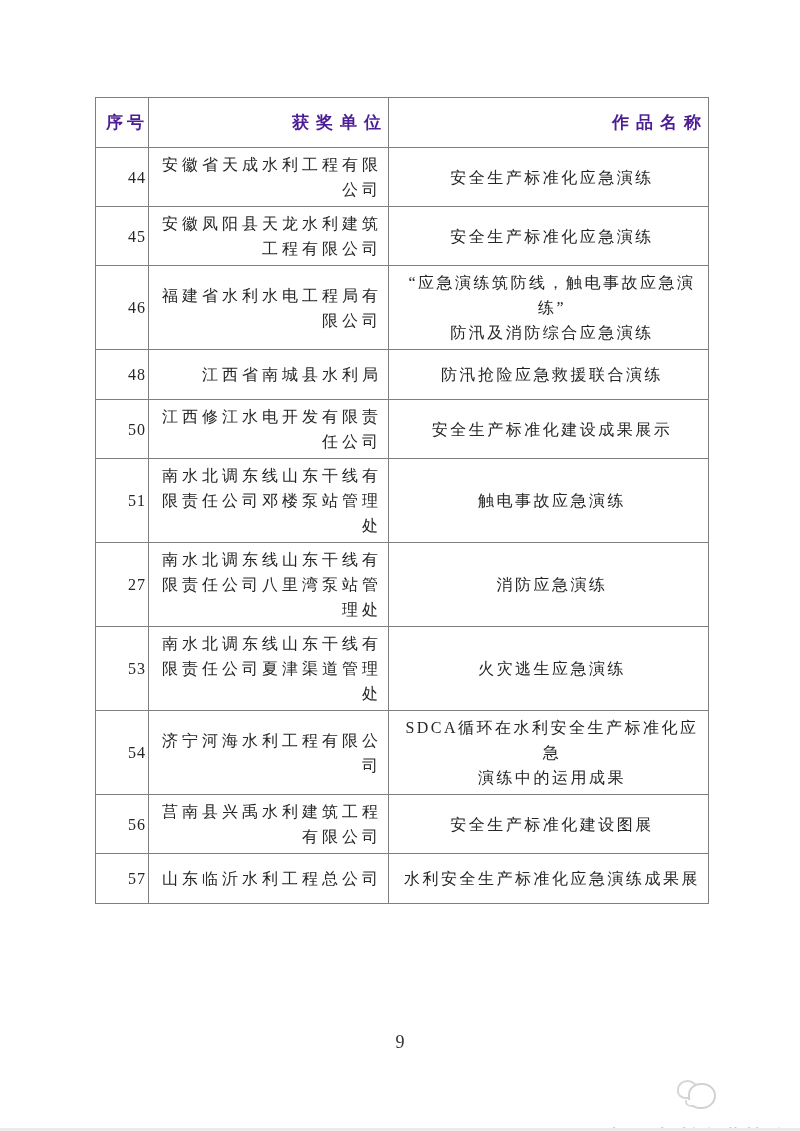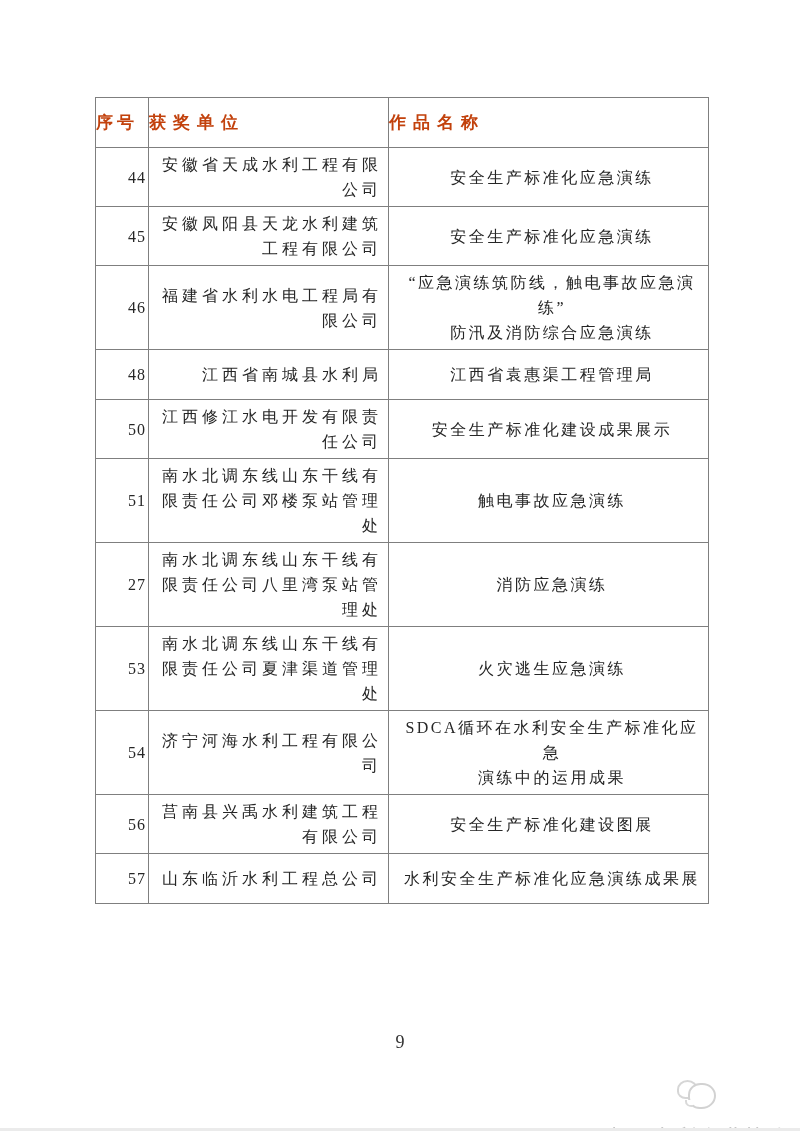--- a/index.html
+++ b/index.html
@@ -31,23 +31,23 @@
   table.awards th,
   table.awards td {
     border: 1px solid #7f7f7f;
     vertical-align: middle;
     box-sizing: border-box;
   }
   table.awards th {
     height: 50px;
     font-size: 17px;
     font-weight: bold;
-    text-align: left;
+    text-align: right;
     letter-spacing: 7px;
-    color: #c2410c;
+    color: #4c1d95;
     padding: 0;
   }
   table.awards th.h-no { letter-spacing: 4px; }
   table.awards td {
     height: 50px;
     font-size: 16px;
     line-height: 25px;
   }
   td.no {
     text-align: right;
@@ -180,21 +180,21 @@
     <td class="unit">福建省水利水电工程局有
 限公司</td>
     <td class="work">“应急演练筑防线，触电事故应急演练”
 防汛及消防综合应急演练</td>
   </tr>
 
 
   <tr>
     <td class="no">48</td>
     <td class="unit">江西省南城县水利局</td>
-    <td class="work">江西省袁惠渠工程管理局</td>
+    <td class="work">防汛抢险应急救援联合演练</td>
   </tr>
 
 
   <tr>
     <td class="no">50</td>
     <td class="unit">江西修江水电开发有限责
 任公司</td>
     <td class="work">安全生产标准化建设成果展示</td>
   </tr>
 

